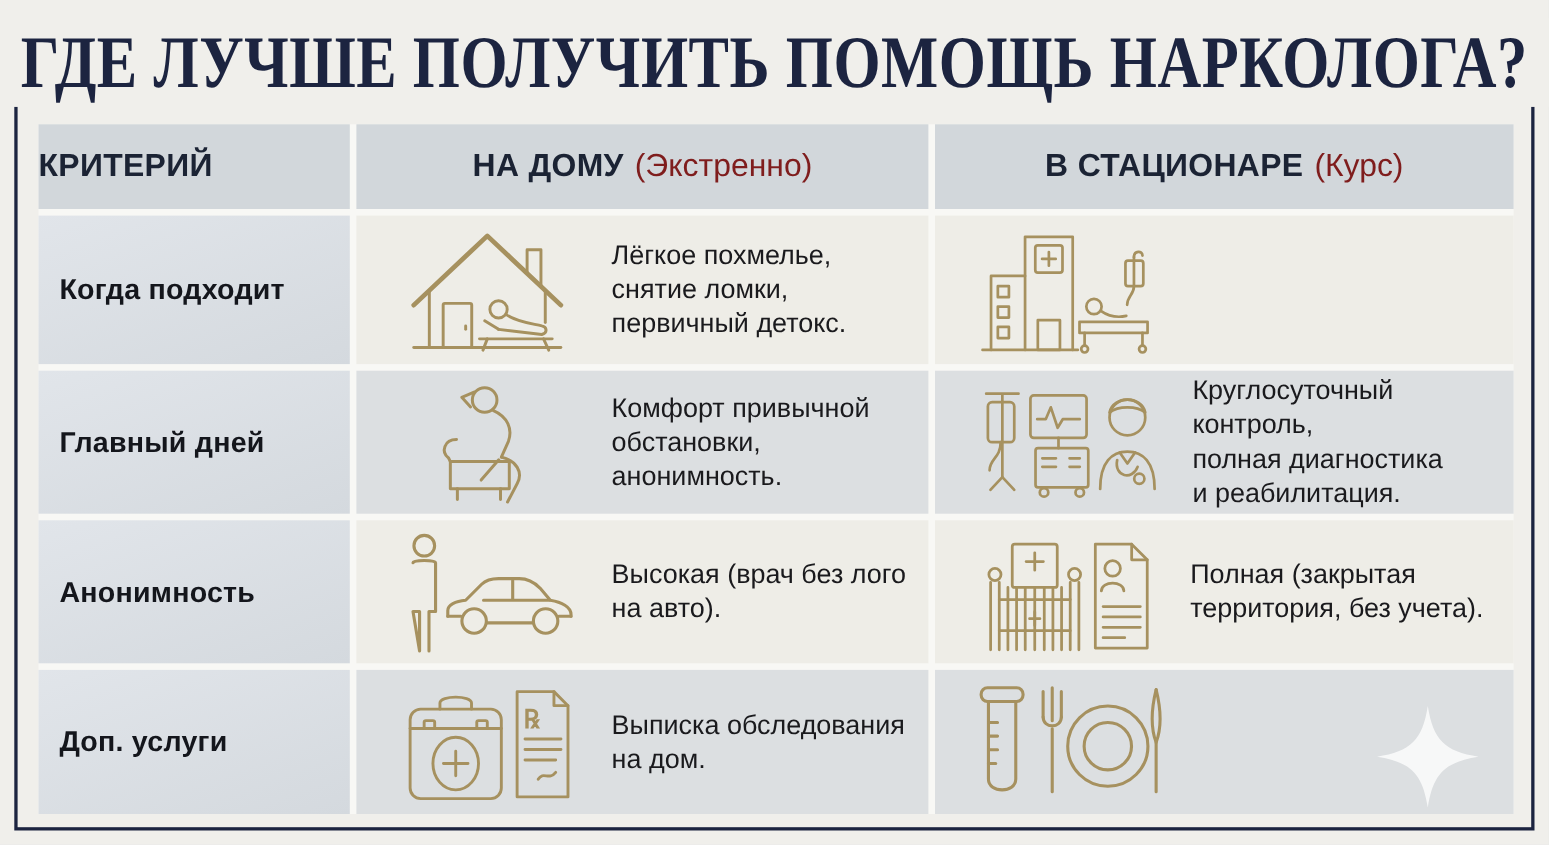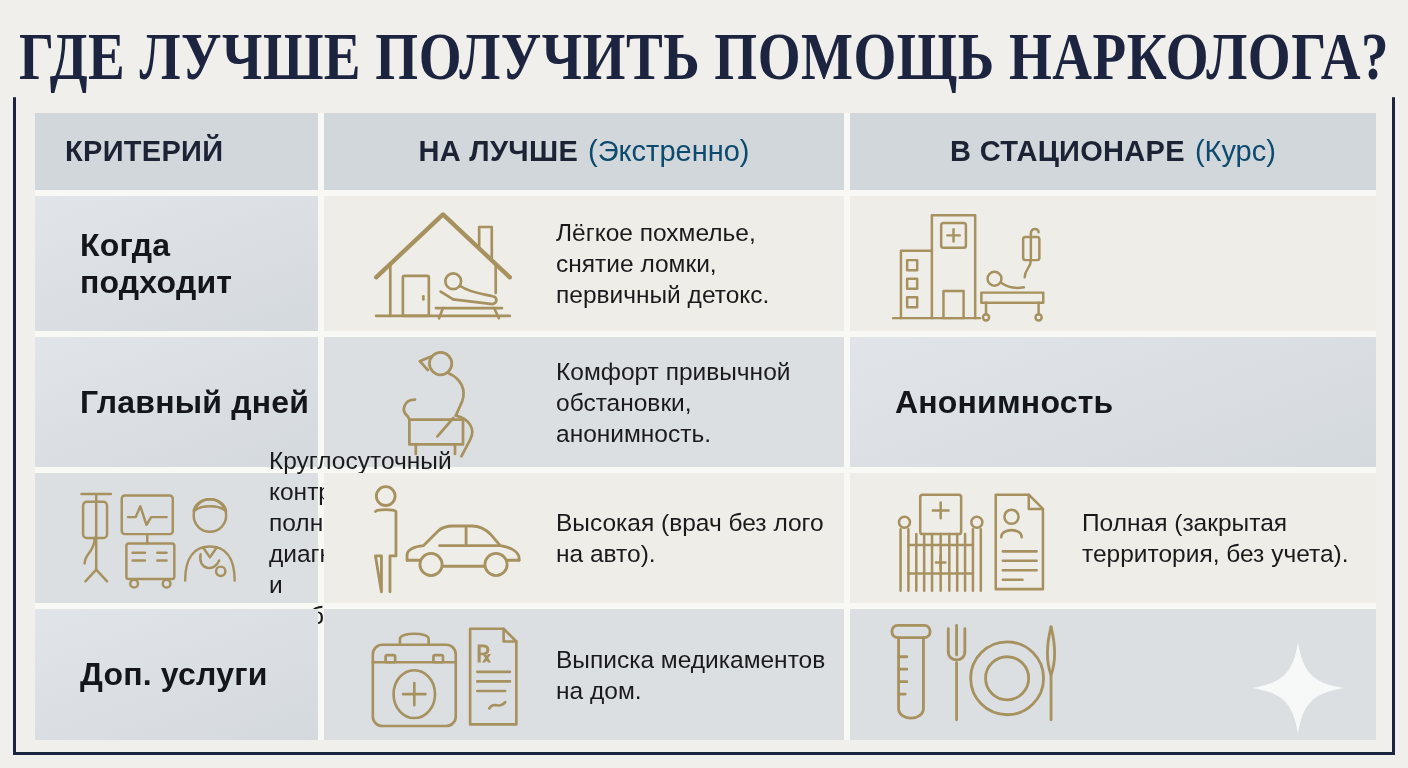--- a/index.html
+++ b/index.html
@@ -22,26 +22,26 @@
   }
   
   .table{
     position:absolute;left:35px;top:113px;z-index:1;
     display:grid;grid-template-columns:283px 520px 526px;
     grid-template-rows:77px 135px 130px 130px 131px;gap:6px;
     background:#f8f8f5;
   }
   .cell{display:flex;align-items:center;box-sizing:border-box;}
   .head{background:#d2d7db;justify-content:center;font-size:29px;color:#1b2334;}
-  .head.first{justify-content:flex-start;padding-left:30px;}
+  .head.first{justify-content:flex-start;}
   .head .main{font-weight:bold;letter-spacing:0.3px;}
-  .head .sub{margin-left:10px;color:#0c4a6e;}
+  .head .sub{margin-left:10px;color:#7f1d1d;}
   .crit{
     background:linear-gradient(160deg,#e1e5ea,#d4d9de);
-    font-weight:bold;font-size:32px;color:#14161c;padding-left:45px;letter-spacing:0.2px;
+    font-weight:bold;font-size:26px;color:#14161c;padding-left:19px;letter-spacing:0.2px;
   }
   .row-warm{background:#eeede7;}
   .row-cool{background:#dcdfe1;}
   .content{padding-left:18px;padding-right:8px;gap:12px;}
   .icon-box{flex:0 0 202px;display:flex;justify-content:center;align-items:center;color:#a6915f;}
   .icon-box svg{display:block;}
   .txt{font-size:24.5px;line-height:31px;color:#1a1a1d;white-space:pre-line;}
   .sparkle{position:absolute;left:1250px;top:640px;z-index:3;opacity:0.78;}
 </style>
 </head>
@@ -52,21 +52,21 @@
   <div class="frame"></div>
 
   <h1 class="title">ГДЕ ЛУЧШЕ ПОЛУЧИТЬ ПОМОЩЬ НАРКОЛОГА?</h1>
 
   <div class="table">
 
     <div class="cell head first">
       <span class="main">КРИТЕРИЙ</span>
     </div>
     <div class="cell head">
-      <span class="main">НА ЛУЧШЕ</span>
+      <span class="main">НА ДОМУ</span>
       <span class="sub">(Экстренно)</span>
     </div>
     <div class="cell head">
       <span class="main">В СТАЦИОНАРЕ</span>
       <span class="sub">(Курс)</span>
     </div>
 
     <div class="cell crit">Когда подходит</div>
     <div class="cell content row-warm">
       <div class="icon-box">
@@ -127,22 +127,20 @@
           <path d="M78 95 L58 118"></path>
           <path d="M30 72 C16 72 12 86 21 93 L23 97"></path>
           <path d="M23 97 H90 V128 H23 Z"></path>
           <path d="M31 128 V140 M80 128 V140"></path>
         </svg>
       </div>
       <div class="txt">Комфорт привычной
 обстановки,
 анонимность.</div>
     </div>
-    <div class="cell crit">Анонимность</div>
-
     <div class="cell content row-cool">
       <div class="icon-box">
         <svg width="204" height="116" viewBox="0 0 218 150" fill="none" stroke="currentColor" stroke-width="3.2" stroke-linecap="round" stroke-linejoin="round">
           <path d="M14 18 H52 M33 18 V116"></path>
           <path d="M19 131 L33 116 L47 131"></path>
           <rect x="16" y="28" width="31" height="47" rx="5"></rect>
           <path d="M31 75 C31 94 18 94 18 108"></path>
           <rect x="66" y="20" width="66" height="50" rx="4"></rect>
           <path d="M74 48 H84 L90 34 L98 58 L104 48 H124"></path>
           <path d="M99 70 V82"></path>
@@ -155,20 +153,22 @@
           <path d="M148 130 C148 98 162 86 180 86 C198 86 212 98 212 130"></path>
           <path d="M171 87 L180 100 L189 87"></path>
           <path d="M168 96 C164 116 186 120 192 104"></path>
           <circle cx="194" cy="118" r="6"></circle>
         </svg>
       </div>
       <div class="txt">Круглосуточный контроль,
 полная диагностика
 и реабилитация.</div>
     </div>
+
+    <div class="cell crit">Анонимность</div>
     <div class="cell content row-warm">
       <div class="icon-box">
         <svg width="196" height="118" viewBox="0 0 200 138" fill="none" stroke="currentColor" stroke-width="3.3" stroke-linecap="round" stroke-linejoin="round">
           <circle cx="33" cy="20" r="11"></circle>
           <path d="M21 38 C21 35 45 35 45 38 L45 90 H38 V132 M28 132 V90 H21 Z"></path>
           <path d="M58 95 V89 C58 83 66 79 77 78 L94 61 C98 57 105 55 112 55 H134 C143 55 150 59 156 65 L167 78 C179 80 189 85 189 93 V95"></path>
           <path d="M58 95 H72 M100 102 H148 M176 95 H189"></path>
           <circle cx="86" cy="100" r="13"></circle>
           <circle cx="162" cy="100" r="13"></circle>
           <path d="M127 57 V78 M96 78 H166"></path>
@@ -211,21 +211,21 @@
           <rect x="88" y="49" width="12" height="9" rx="2"></rect>
           <ellipse cx="64" cy="98" rx="26" ry="30"></ellipse>
           <path d="M64 84 V112 M50 98 H78"></path>
           <path d="M134 16 H176 L192 32 V136 H134 Z"></path>
           <path d="M176 16 V32 H192"></path>
           <text x="141" y="58" font-size="30" font-family="Liberation Sans, sans-serif" font-weight="bold" fill="currentColor" stroke="none">℞</text>
           <path d="M143 70 H184 M143 82 H184 M143 94 H178"></path>
           <path d="M158 116 C164 106 170 118 178 108"></path>
         </svg>
       </div>
-      <div class="txt">Выписка медикаментов
+      <div class="txt">Выписка обследования
 на дом.</div>
     </div>
     <div class="cell content row-cool">
       <div class="icon-box">
         <svg width="202" height="116" viewBox="0 0 218 140" fill="none" stroke="currentColor" stroke-width="3.4" stroke-linecap="round" stroke-linejoin="round">
           <rect x="16" y="10" width="46" height="15" rx="7"></rect>
           <path d="M24 25 V110 C24 126 54 126 54 110 V25"></path>
           <path d="M24 48 H34 M24 63 H34 M24 78 H34 M24 93 H32"></path>
           <path d="M84 14 V42 M94 10 V46 M104 14 V42"></path>
           <path d="M84 42 C84 55 104 55 104 42"></path>

